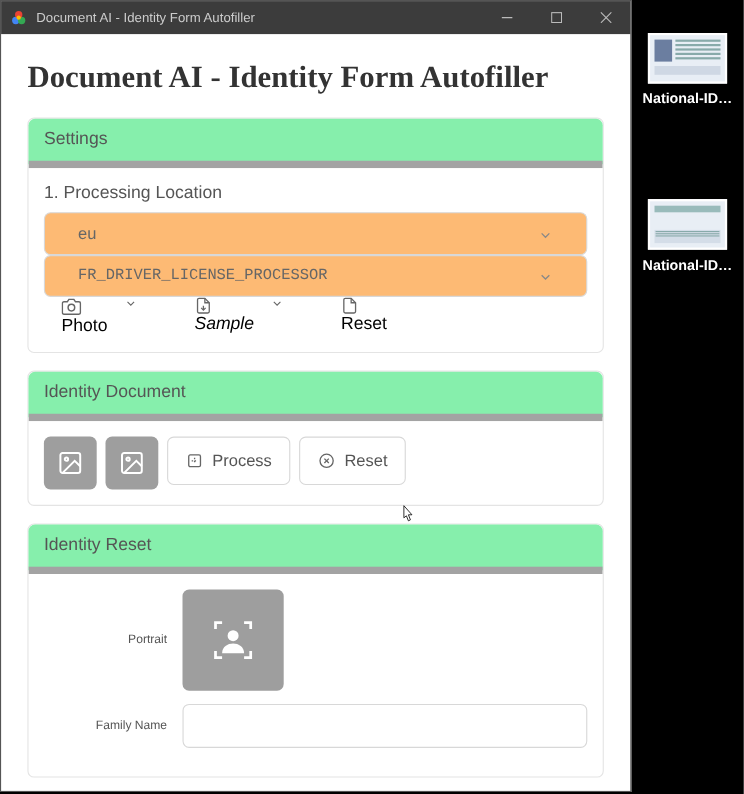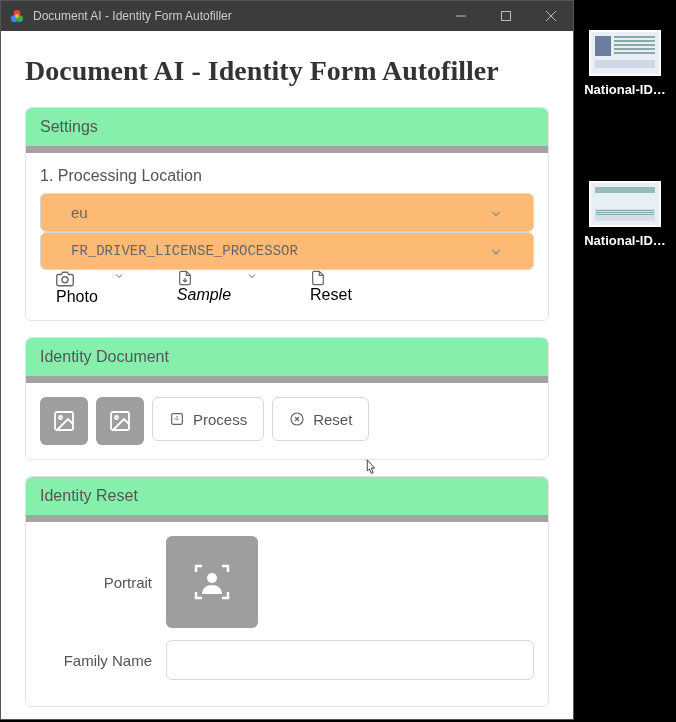--- a/index.html
+++ b/index.html
@@ -105,21 +105,21 @@
   }
   .id-row { display:flex; gap:8px; align-items:flex-start; }
   .btn {
     border: 1px solid #d8d8d8; border-radius: 6px; height: 44px;
     padding: 0 16px; display:flex; align-items:center; gap:8px;
     color:#555; font-size:15px; background:#fff; cursor:pointer;
   }
   .form-row {
     display:flex; align-items:center; gap:14px; margin-bottom:12px;
   }
-  .form-row .lbl { width: 112px; text-align:right; color:#555; font-size:15px; }
+  .form-row .lbl { width: 112px; text-align:right; color:#555; font-size:11px; }
   .form-row .val { flex:1; }
   .portrait-box {
     width: 92px; height: 92px; border-radius: 6px; background:#9e9e9e;
     display:flex; align-items:center; justify-content:center; color:#fff;
   }
   .text-input {
     width: 100%; height: 40px; border:1px solid #d8d8d8; border-radius:6px;
     padding: 0 10px; font-size:15px; color:#555;
   }
   

